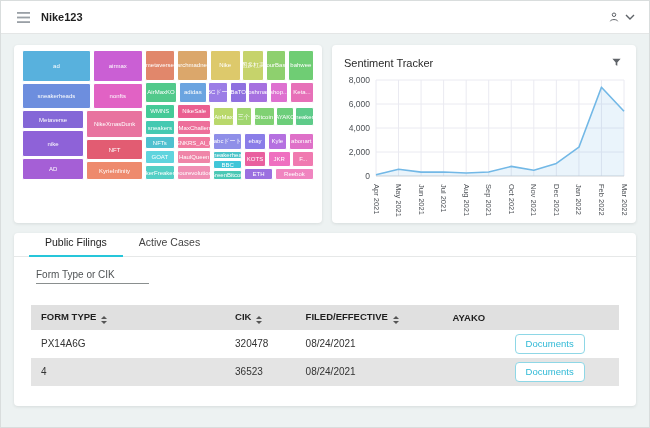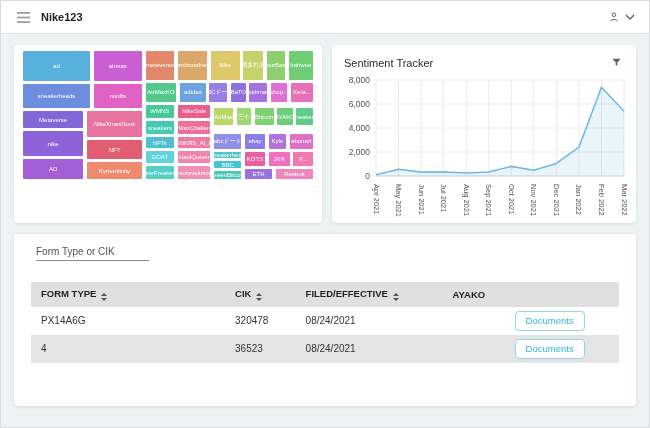--- a/index.html
+++ b/index.html
@@ -189,20 +189,22 @@
               <text x="238.9090909090909" y="110" dy="2.5" transform="rotate(90 238.9090909090909 110)" text-anchor="start" font-size="7.5" fill="#4d5156">Jan 2022</text>
               <text x="261.4545454545455" y="110" dy="2.5" transform="rotate(90 261.4545454545455 110)" text-anchor="start" font-size="7.5" fill="#4d5156">Feb 2022</text>
               <text x="284" y="110" dy="2.5" transform="rotate(90 284 110)" text-anchor="start" font-size="7.5" fill="#4d5156">Mar 2022</text>
             </svg>
         </div>
       </div>
     </div>
 
     <div class="card card-legal">
       <div class="tabs">
+          <div class="tab active">Public Filings</div>
+          <div class="tab">Active Cases</div>
         </div>
       <input class="filter-input" placeholder="Form Type or CIK" style="">
       <table>
         <thead>
             <tr>
               <th style="width:33%">FORM TYPE<span class="sort">
                   <i class="up"></i>
                   <i class="down"></i>
                 </span></th>
               <th style="width:12%">CIK<span class="sort">

